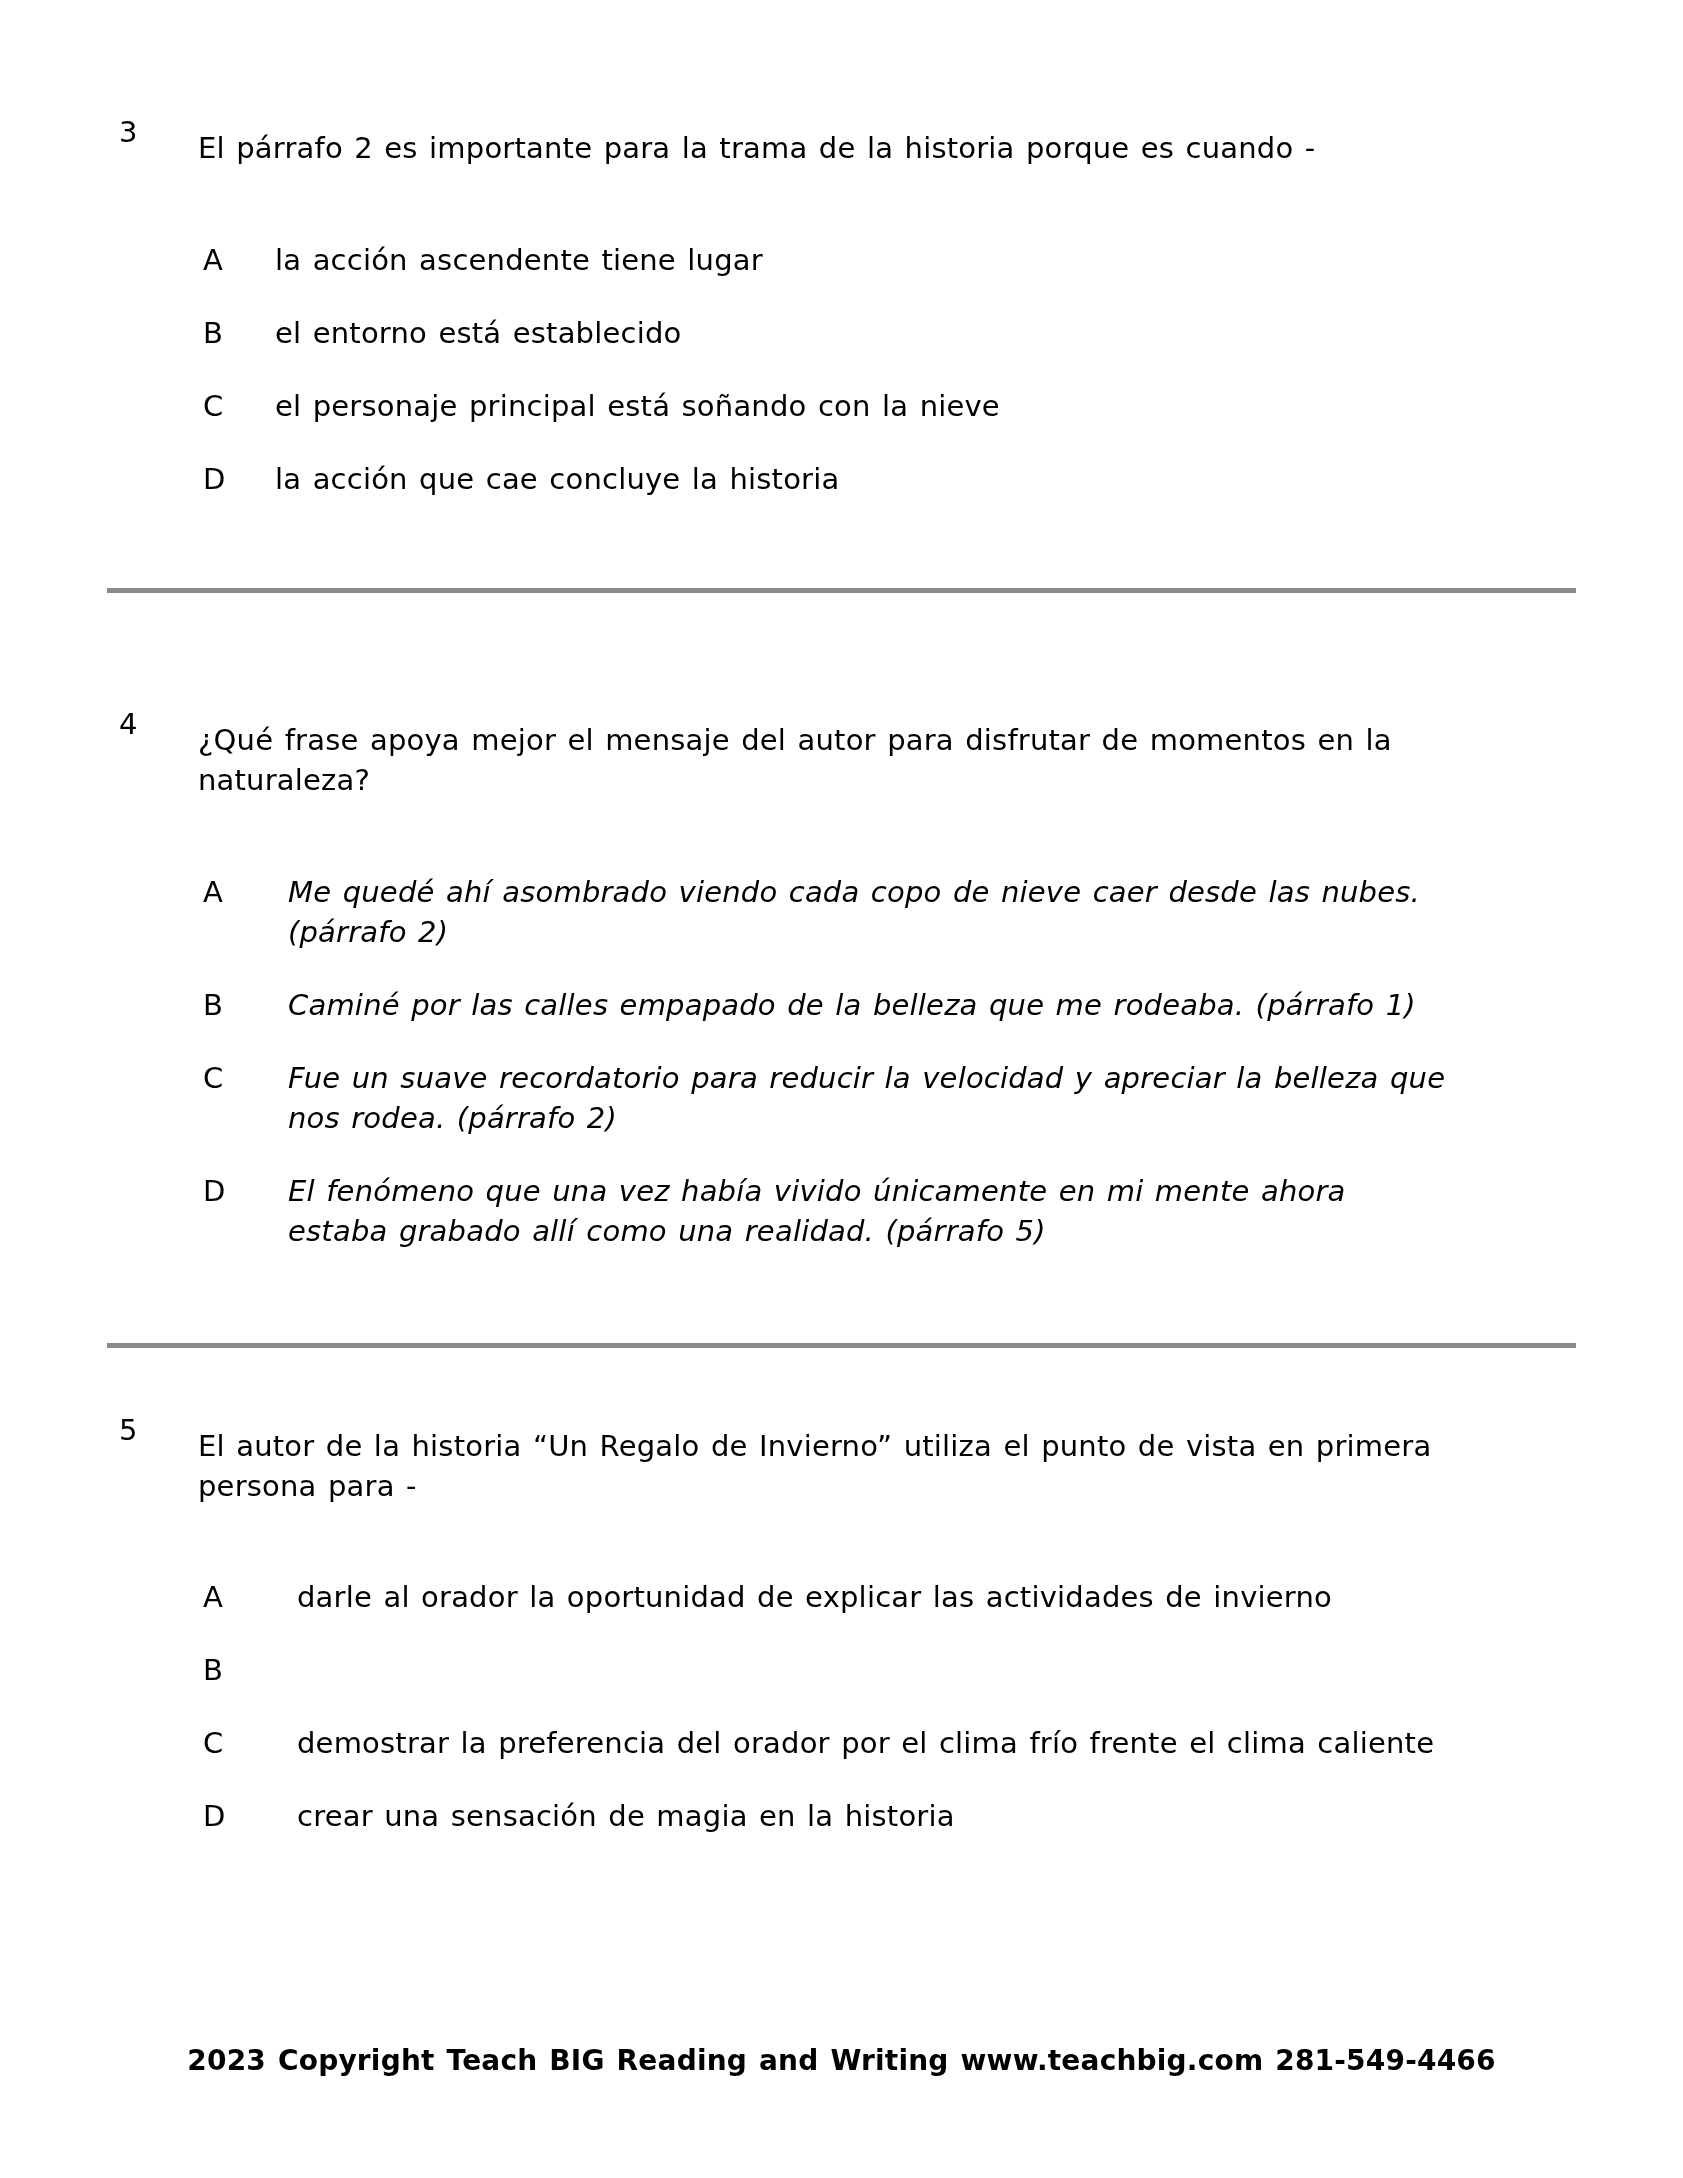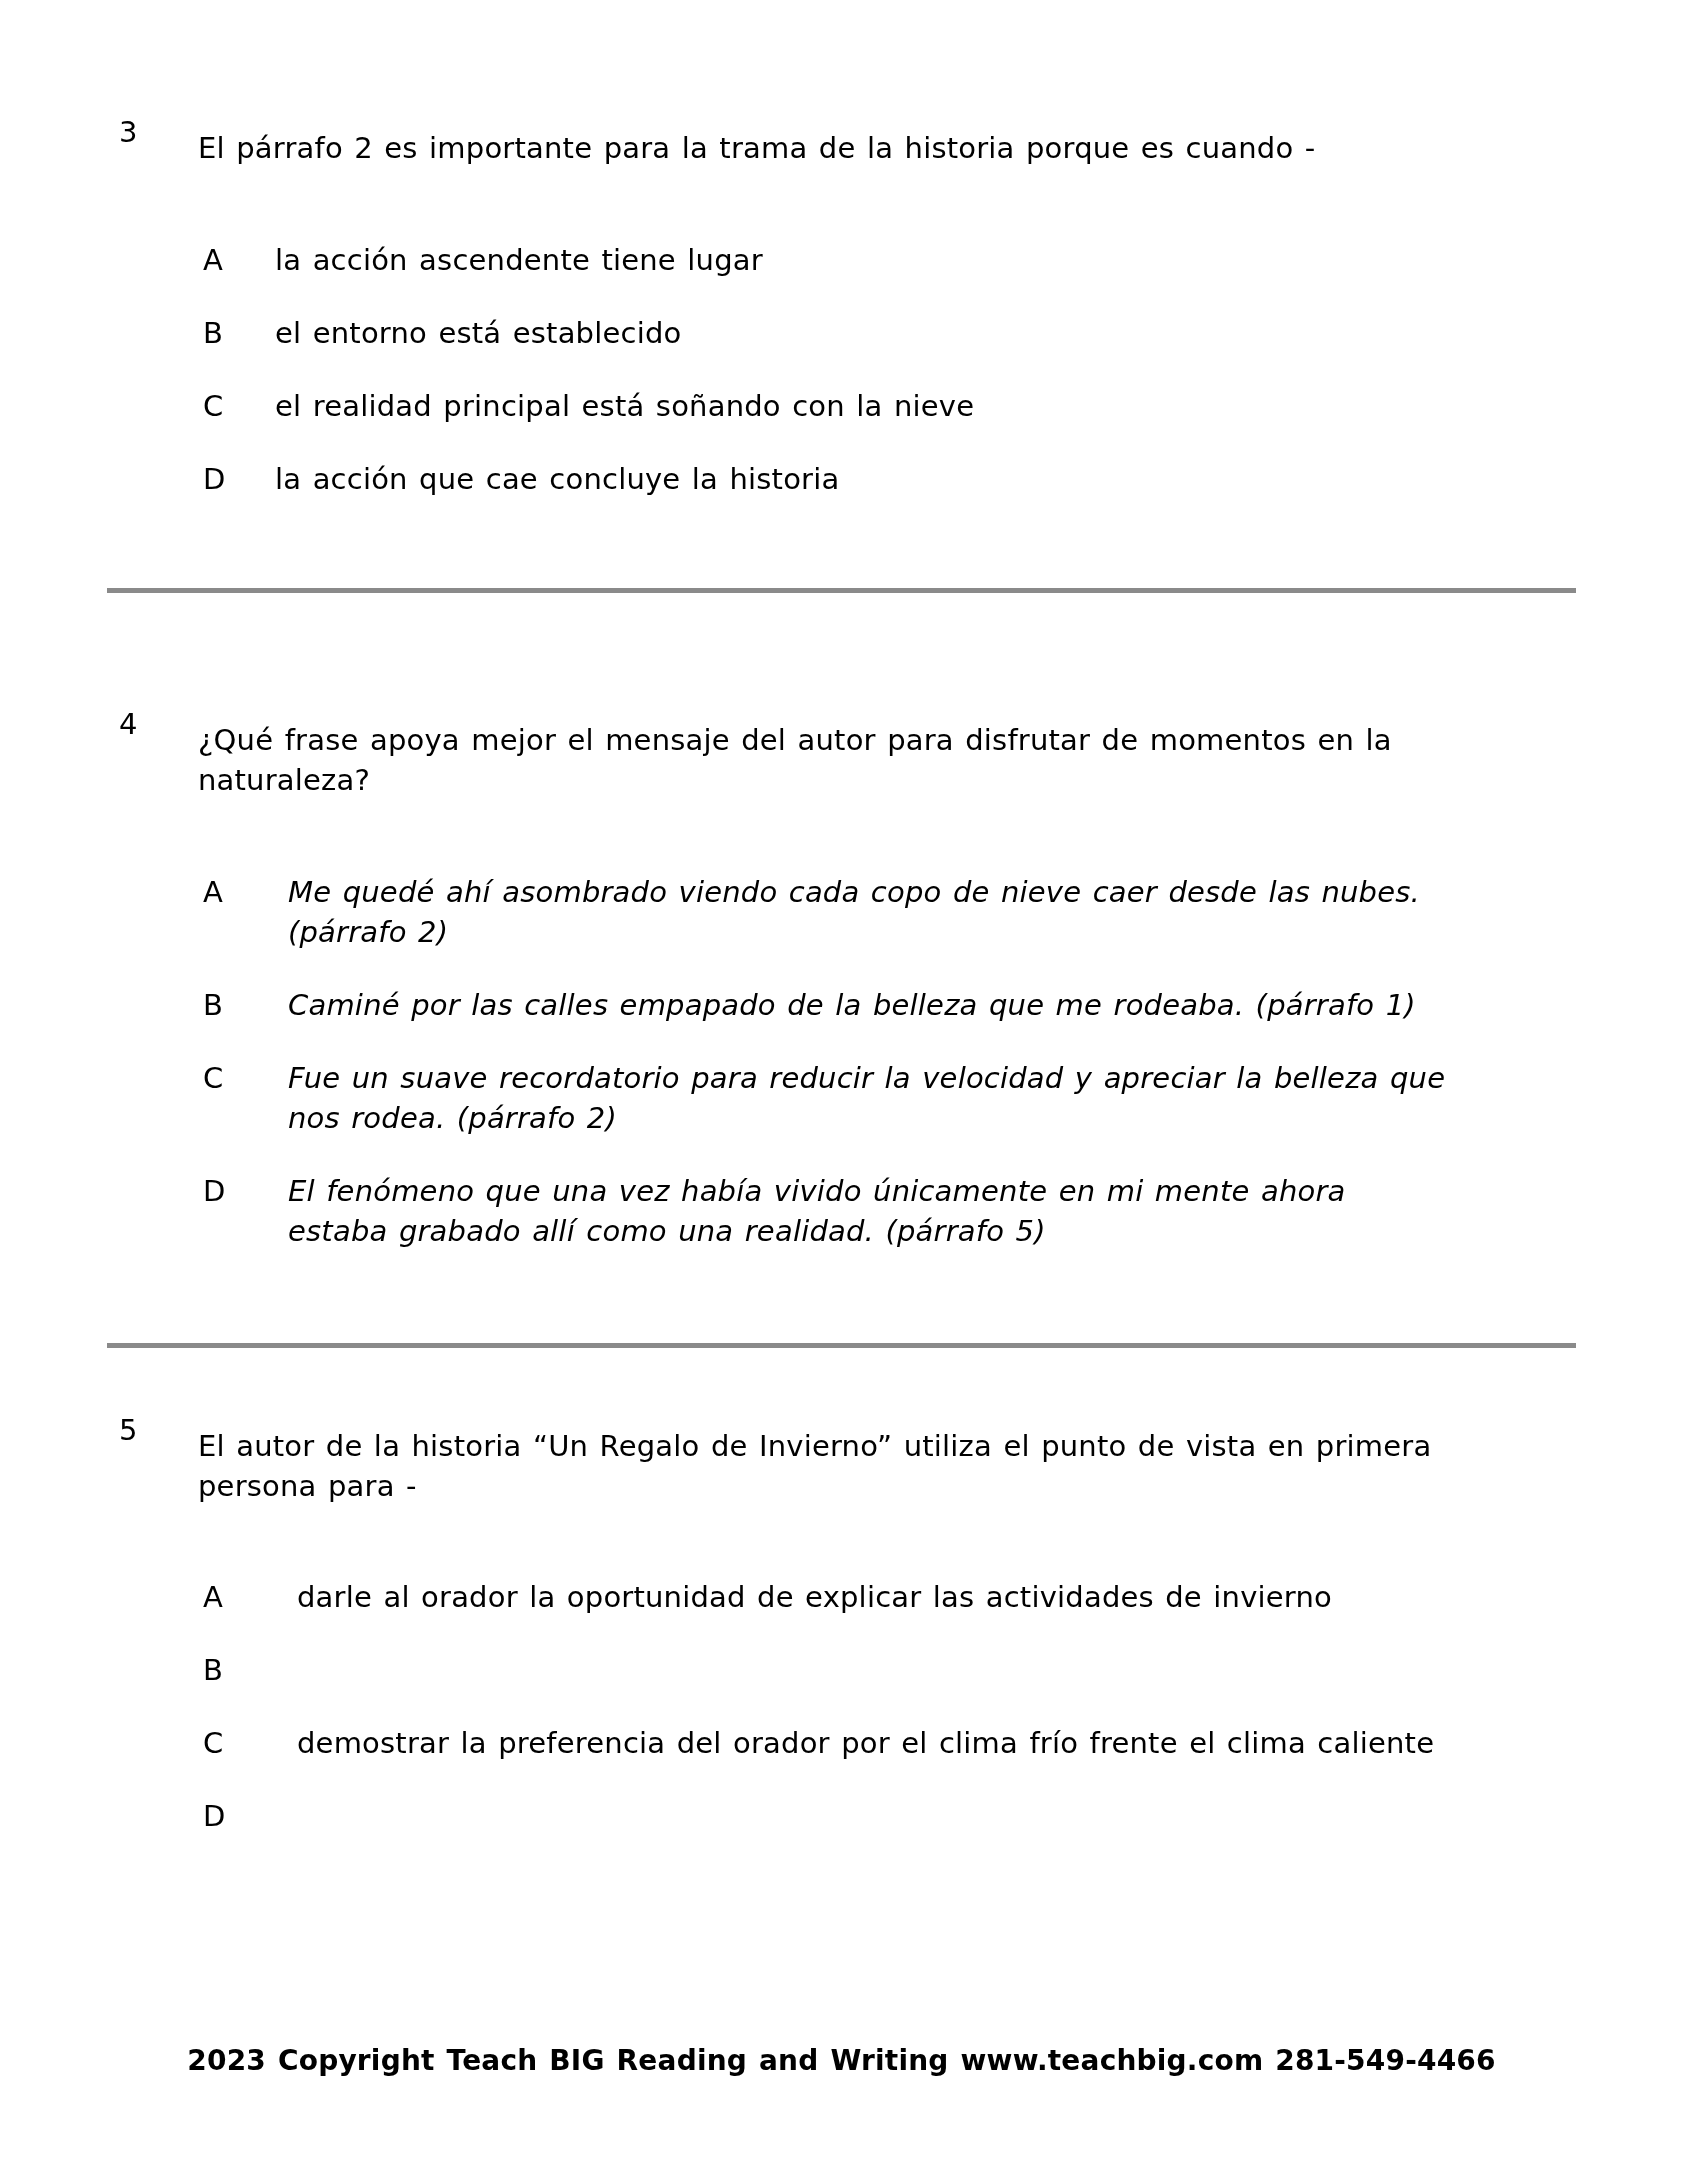--- a/index.html
+++ b/index.html
@@ -64,21 +64,21 @@
     <div class="option">
       <div class="opt-letter">A</div>
       <div class="opt-text">la acción ascendente tiene lugar</div>
     </div>
     <div class="option">
       <div class="opt-letter">B</div>
       <div class="opt-text">el entorno está establecido</div>
     </div>
     <div class="option">
       <div class="opt-letter">C</div>
-      <div class="opt-text">el realidad principal está soñando con la nieve</div>
+      <div class="opt-text">el personaje principal está soñando con la nieve</div>
     </div>
     <div class="option">
       <div class="opt-letter">D</div>
       <div class="opt-text">la acción que cae concluye la historia</div>
     </div>
   </div>
 </div>
 
 <div class="divider mt-div1"></div>
 
@@ -126,18 +126,19 @@
     </div>
     <div class="option">
       <div class="opt-letter">B</div>
     </div>
     <div class="option">
       <div class="opt-letter">C</div>
       <div class="opt-text">demostrar la preferencia del orador por el clima frío frente el clima caliente</div>
     </div>
     <div class="option">
       <div class="opt-letter">D</div>
+      <div class="opt-text">crear una sensación de magia en la historia</div>
     </div>
   </div>
 </div>
 
 <div class="footer">2023 Copyright Teach BIG Reading and Writing www.teachbig.com 281-549-4466</div>
 
 
 </body></html>

